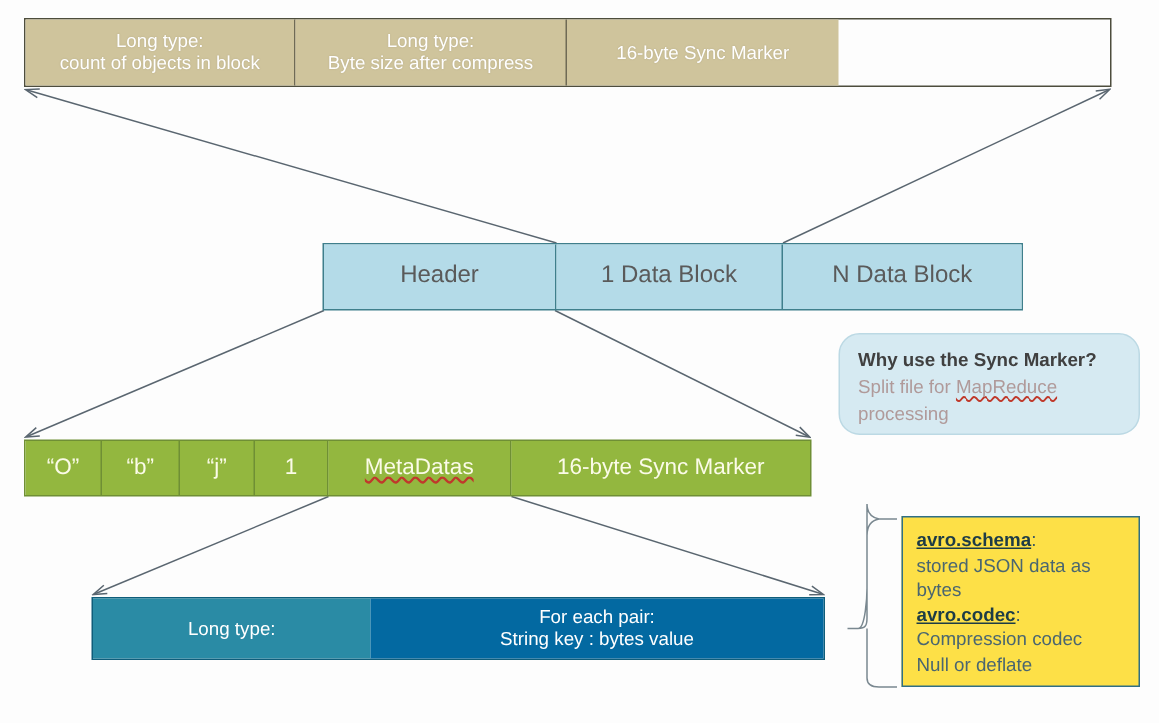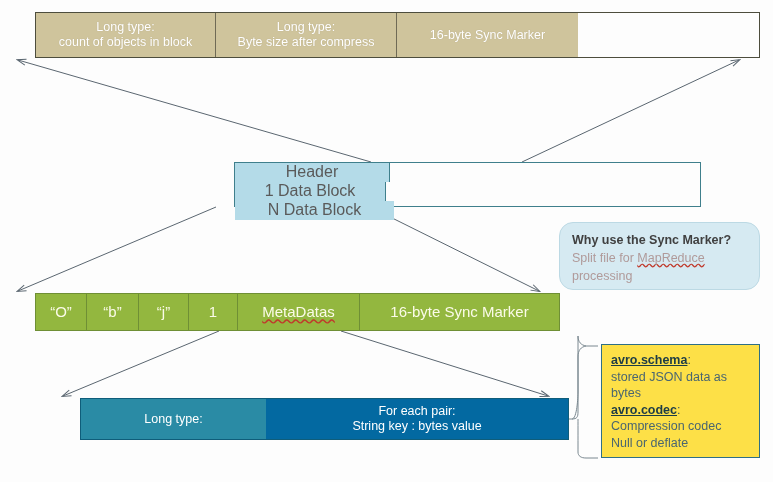--- a/index.html
+++ b/index.html
@@ -25,21 +25,20 @@
     width: 773px;
     height: 482px;
     pointer-events: none;
   }
 
   
   .row {
     position: absolute;
     display: flex;
     box-sizing: border-box;
-    margin-left: 19px;
   }
   .cell {
     box-sizing: border-box;
     display: flex;
     flex-direction: column;
     align-items: center;
     justify-content: center;
     text-align: center;
     line-height: 1.18;
     white-space: nowrap;
@@ -63,21 +62,20 @@
   }
   #top-bar .cell:last-child { border-right: none; }
 
   
   #block-bar {
     left: 215px;
     top: 162px;
     width: 467px;
     height: 45px;
     border: 1px solid #3f7f8c;
-    flex-direction: column;
   }
   #block-bar .cell {
     background: #b4dbe8;
     color: #5a5a5a;
     font-size: 16px;
     border-right: 1px solid #3f7f8c;
   }
   #block-bar .cell:last-child { border-right: none; }
 
   

